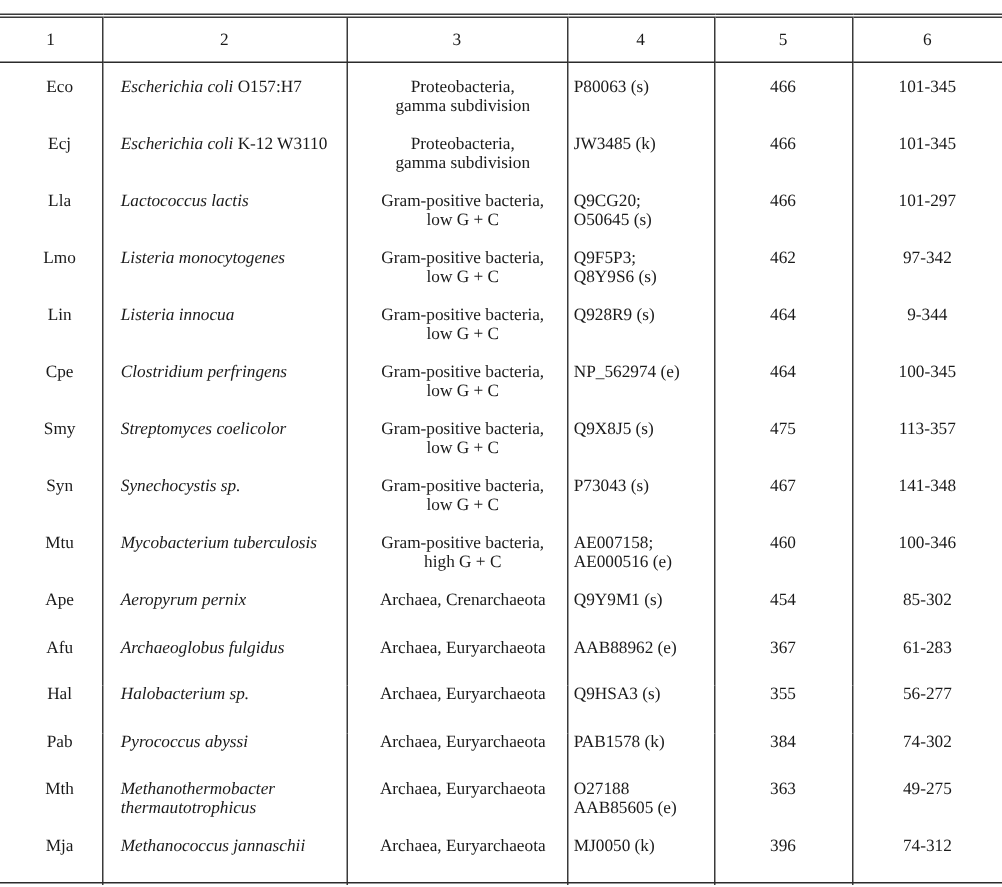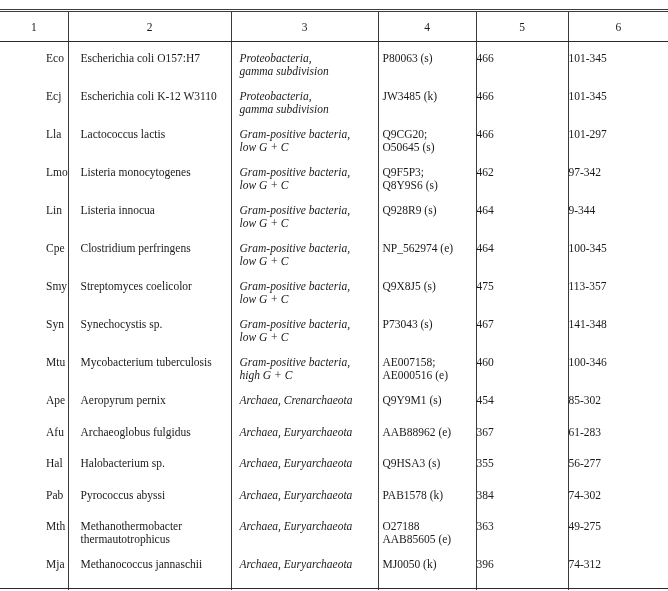--- a/index.html
+++ b/index.html
@@ -71,43 +71,43 @@
 
   
   tbody tr.lead-gap > td { height: 10px; }
 
   .cell-inner {
     padding-left: 0;
   }
 
   td.col-code .cell-inner {
     padding-left: 12px;
-    text-align: left;
+    text-align: center;
     white-space: nowrap;
-    margin-left: 34px;
   }
   td.col-organism .cell-inner {
     padding-left: 12px;
     text-align: left;
   }
   td.col-taxon .cell-inner {
     padding-left: 8px;
-    text-align: left;
-    font-style: italic;
+    text-align: center;
   }
   td.col-acc .cell-inner {
     padding-left: 4px;
     text-align: left;
     white-space: pre-line;
   }
   td.col-len .cell-inner,
   td.col-range .cell-inner {
+    text-align: center;
   }
 
   .sp-ital {
+    font-style: italic;
   }
   .sp-roman {
     font-style: normal;
   }
 
   .line2 {
     display: block;
   }
 
   .bottom-rule {

